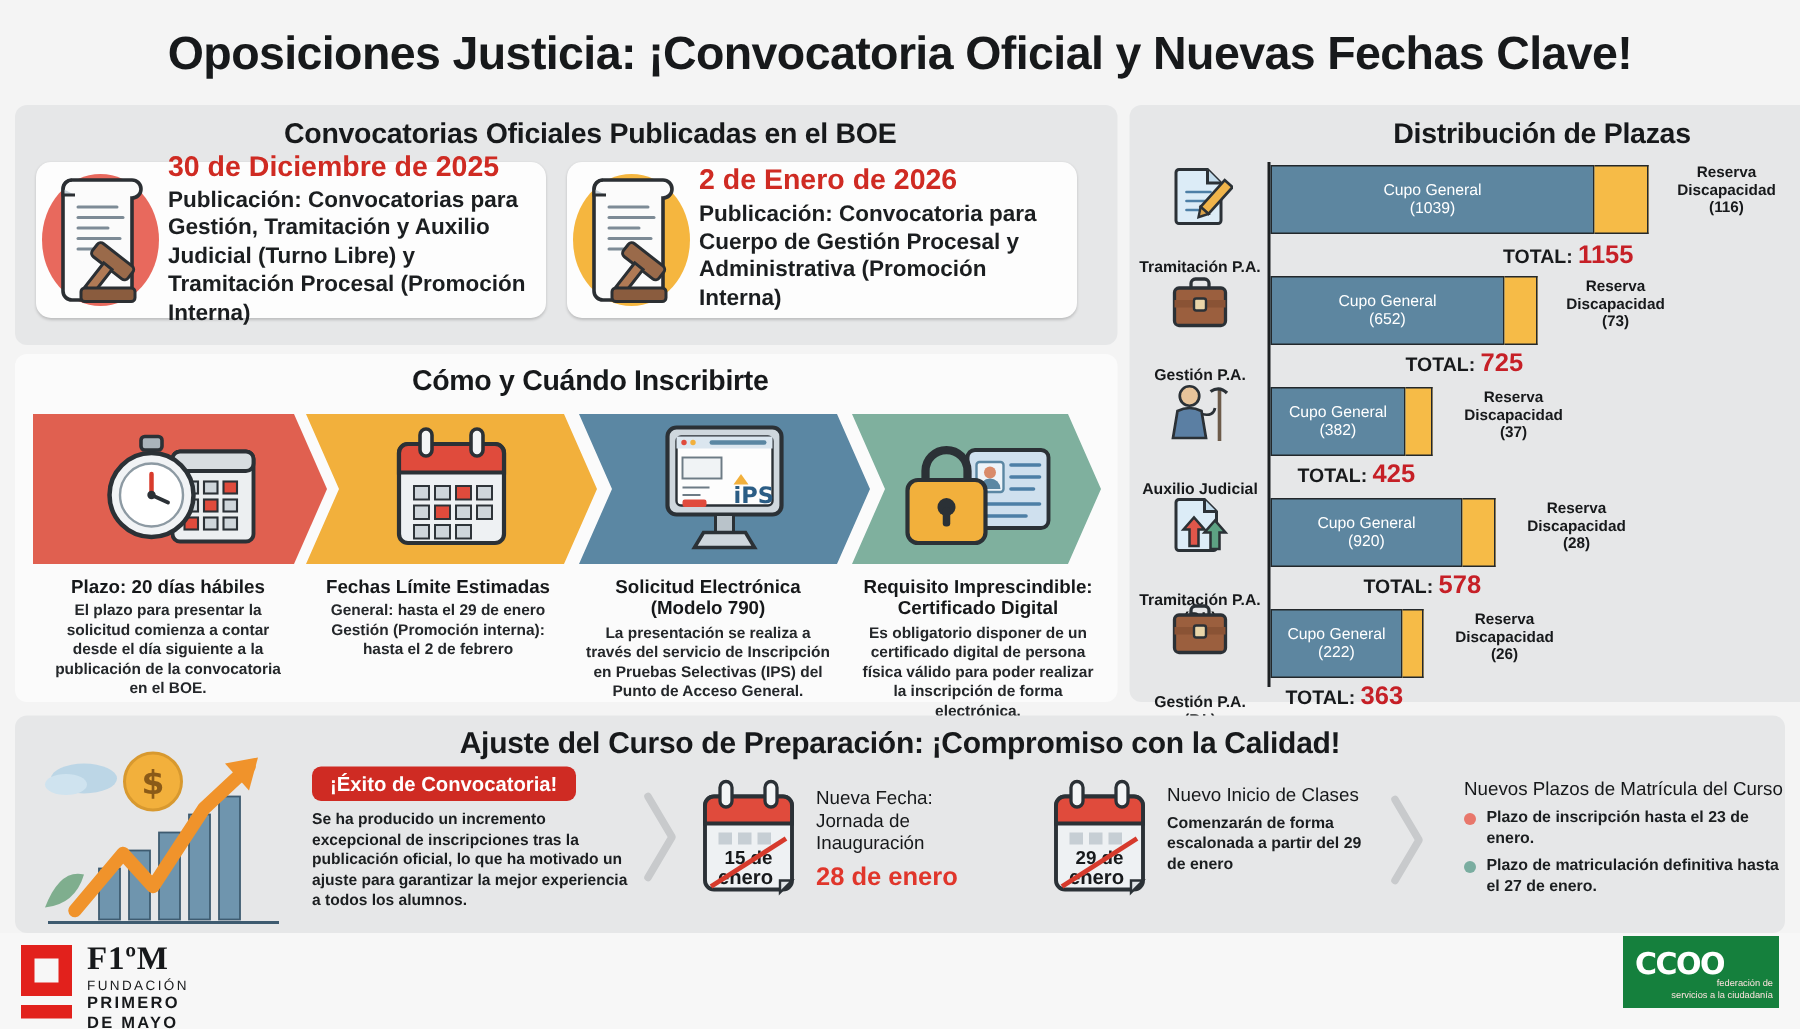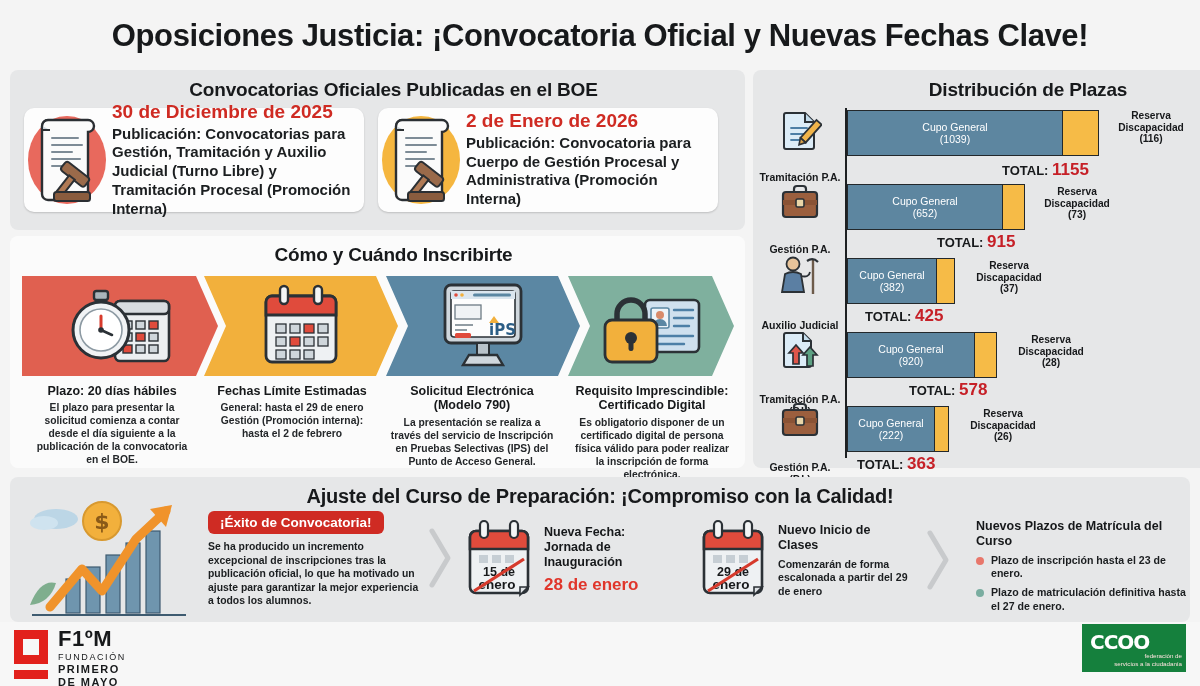--- a/index.html
+++ b/index.html
@@ -110,35 +110,35 @@
   .aj-body{position:absolute;left:0;top:36px;width:1180px;height:108px;}
   .growth{position:absolute;left:6px;top:-26px;width:190px;height:132px;}
   .exito-box{position:absolute;left:198px;top:-2px;width:215px;}
   .exito-badge{
     display:inline-block;background:#cf2b23;color:#fff;border-radius:6px;
     padding:4px 12px;font-size:13.5px;font-weight:bold;
   }
   .exito-text{font-size:10.4px;line-height:1.3;font-weight:600;color:#1b1e20;margin-top:6px;}
   .sep-chev{position:absolute;width:26px;height:62px;}
   .cal-ico{position:absolute;}
-  .mini-title{font-size:12.5px;font-weight:bold;line-height:1.18;color:#16181a;}
+  .mini-title{font-size:12.5px;font-weight:normal;line-height:1.18;color:#16181a;}
   .mini-body{font-size:10.6px;line-height:1.28;font-weight:600;color:#1b1e20;}
   .redbig{font-size:17px;font-weight:bold;color:#e0362b;margin-top:6px;}
   .bullets{list-style:none;margin:5px 0 0 0;padding:0;}
   .bullets li{position:relative;padding-left:15px;font-size:10.6px;line-height:1.3;font-weight:600;margin-bottom:5px;color:#1b1e20;}
   .dot{position:absolute;left:0;top:3px;width:8px;height:8px;border-radius:50%;}
 
   
   .footer{position:absolute;left:0;top:622px;width:1200px;height:64px;background:#f7f7f7;}
   .f1m{position:absolute;left:14px;top:8px;}
   .f1m-sq{position:absolute;left:0;top:0;width:34px;height:34px;background:#e2211c;}
   .f1m-sq:after{content:"";position:absolute;left:9px;top:9px;width:16px;height:16px;background:#f7f7f7;}
   .f1m-bar{position:absolute;left:0;top:40px;width:34px;height:9px;background:#e2211c;}
   .f1m-txt{position:absolute;left:44px;top:-2px;}
-  .f1m-l1{font-size:22px;font-weight:bold;letter-spacing:0.5px;color:#17191b;line-height:1;}
+  .f1m-l1{font-size:22px;font-weight:bold;letter-spacing:0.5px;color:#17191b;line-height:1;font-family:Liberation Serif, serif;}
   .f1m-l2{font-size:9px;letter-spacing:1.6px;color:#17191b;line-height:1.25;margin-top:2px;}
   .f1m-l3{font-size:11px;font-weight:bold;letter-spacing:1.5px;color:#17191b;line-height:1.2;}
   .ccoo{position:absolute;left:1082px;top:2px;width:104px;height:48px;background:#15803d;}
   .ccoo-mark{position:absolute;left:8px;top:6px;font-size:20px;font-weight:bold;color:#fff;letter-spacing:-1px;font-family:"DejaVu Sans", sans-serif;}
   .ccoo-sub{position:absolute;left:8px;top:28px;width:92px;text-align:right;font-size:6.2px;color:#ffe3e0;line-height:1.35;}
 </style>
 </head>
 <body>
 
 <div class="page">
@@ -374,21 +374,21 @@
             <span>(652)</span>
           </div>
           <div class="bar-res" style="width:22px;"></div>
         </div>
         <div class="res-label" style="left:276px;width:88px;">
           <div>Reserva Discapacidad</div>
           <div>(73)</div>
         </div>
         <div class="total" style="left:180px;top:48px;">
           <span>TOTAL:</span>
-          <b>915</b>
+          <b>725</b>
         </div>
       </div>
 
       <div class="brow" style="top:152px;height:70px;">
         <div class="rowicon" style="top:-2px;">
           <svg width="46" height="42" viewBox="0 0 46 42">
             <circle cx="16" cy="8" r="6.5" fill="#e8c49a" stroke="#2b3136" stroke-width="1.8"></circle>
             <path d="M8 18 q8 -4 16 0 l3 18 h-22z" fill="#5b7fa3" stroke="#2b3136" stroke-width="1.8"></path>
             <path d="M24 20 q8 2 9 -4" fill="none" stroke="#2b3136" stroke-width="1.8"></path>
             <line x1="36" y1="4" x2="36" y2="38" stroke="#6d5b4a" stroke-width="2.4"></line>

